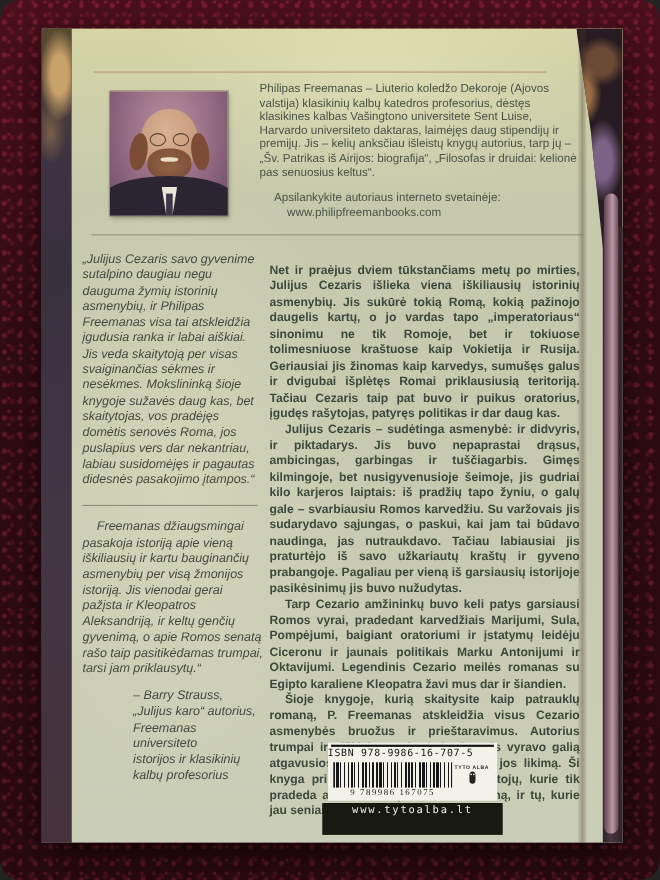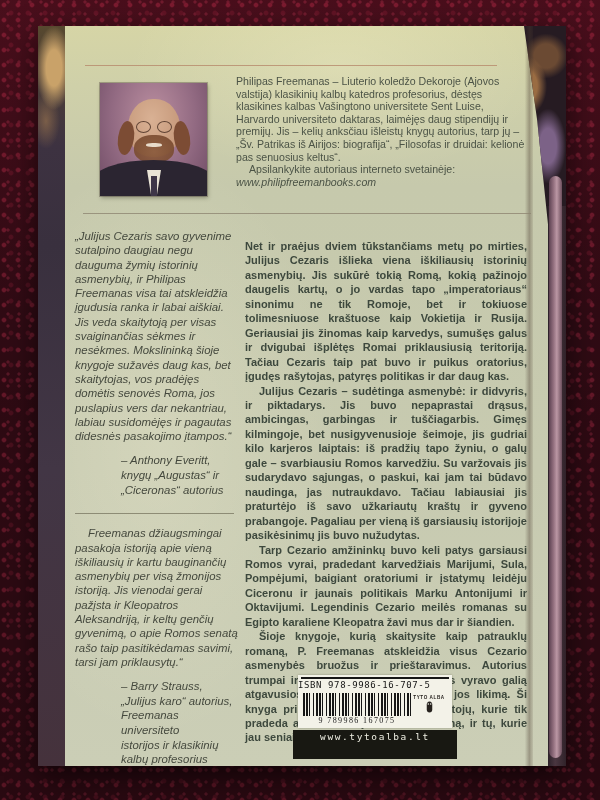--- a/index.html
+++ b/index.html
@@ -3,21 +3,21 @@
 <meta charset="utf-8">
 <style>
   html,body{margin:0;padding:0;background:#222;}
   .stage{position:relative;width:600px;height:800px;overflow:hidden;
          font-family:"Liberation Sans",sans-serif;
          background-color:#3a0d18;
          background-image:
            radial-gradient(circle 3px at 4px 5px, rgba(134,32,54,.85) 0 1.6px, transparent 3px),
            radial-gradient(circle 3px at 11px 13px, rgba(94,21,38,.9) 0 1.8px, transparent 3px),
            radial-gradient(circle 2px at 8px 2px, rgba(160,45,70,.5) 0 1.2px, transparent 2px);
-         background-size:14px 15px,17px 16px,11px 12px;}
+         background-size:14px 15px,17px 16px,11px 12px;border-radius:19px;}
   .stage::after{content:"";position:absolute;inset:0;
          background:linear-gradient(180deg, rgba(120,20,40,.25), rgba(0,0,0,.18) 40%, rgba(0,0,0,.3));pointer-events:none;}
 
   
   .book{position:absolute;left:38px;top:26px;width:528px;height:740px;
         background:linear-gradient(180deg,#d6d5a6 0,#cfd0a9 60px,#c6c9ac 160px,#c7cab0 60%,#cbceb6 100%);
         box-shadow:0 10px 28px rgba(0,0,0,.6);z-index:1;}
   .book::before{content:"";position:absolute;inset:0;
         background:
           radial-gradient(ellipse 260px 420px at 120px 420px, rgba(255,250,225,.22), transparent 70%),
@@ -65,22 +65,22 @@
         background:radial-gradient(ellipse at 50% 60%, #8a5a3c 0,#77492e 80%);opacity:.9;}
   .p-mouth{position:absolute;left:46px;top:60px;width:16px;height:4px;border-radius:40%;background:#e8dccb;}
   .p-glasses{position:absolute;left:36px;top:38px;width:36px;height:11px;}
   .p-glasses span{position:absolute;top:0;width:13px;height:10px;border:1.5px solid #5f4334;border-radius:50%;}
   .p-glasses span:first-child{left:0;}
   .p-glasses span:last-child{right:0;}
 
   
   .bio{position:absolute;left:198px;top:49px;width:292px;color:#4b5346;
        font-size:10.6px;line-height:12.6px;text-align:left;}
-  .bio .visit{text-indent:13px;margin-top:0;}
-  .bio .site{font-style:italic;}
+  .bio .visit{text-indent:13px;margin-top:11px;}
+  .bio .site{margin-left:25px;}
 
   .leftcol{position:absolute;left:37px;top:203px;width:165px;color:#45493e;
        font-style:italic;font-size:11.4px;line-height:14.3px;}
   .leftcol .attr{margin:10px 0 0 46px;line-height:14.6px;}
   .leftcol .sep{margin:16px 6px 12px 0;}
   .leftcol p{margin:0;}
   .leftcol .q2b{text-indent:13px;}
 
   .maincol{position:absolute;left:207px;top:213px;width:282px;color:#3d483d;
        font-size:11px;line-height:14.45px;text-align:justify;font-weight:bold;}
@@ -140,27 +140,22 @@
     </div>
 
     <div class="bio">
       <div>Philipas Freemanas – Liuterio koledžo Dekoroje (Ajovos valstija) klasikinių kalbų katedros profesorius, dėstęs klasikines kalbas Vašingtono universitete Sent Luise, Harvardo universiteto daktaras, laimėjęs daug stipendijų ir premijų. Jis – kelių anksčiau išleistų knygų autorius, tarp jų – „Šv. Patrikas iš Airijos: biografija“, „Filosofas ir druidai: kelionė pas senuosius keltus“.</div>
       <div class="visit">Apsilankykite autoriaus interneto svetainėje:</div>
       <div class="site">www.philipfreemanbooks.com</div>
     </div>
 
     <div class="leftcol">
       <p>„Julijus Cezaris savo gyvenime sutalpino daugiau negu dauguma žymių istorinių asmenybių, ir Philipas Freemanas visa tai atskleidžia įgudusia ranka ir labai aiškiai. Jis veda skaitytoją per visas svaiginančias sėkmes ir nesėkmes. Mokslininką šioje knygoje sužavės daug kas, bet skaitytojas, vos pradėjęs domėtis senovės Roma, jos puslapius vers dar nekantriau, labiau susidomėjęs ir pagautas didesnės pasakojimo įtampos.“</p>
-      <div class="attr">
-        <div>– Anthony Everitt,</div>
-        <div>knygų „Augustas“ ir</div>
-        <div>„Ciceronas“ autorius</div>
-      </div>
       <hr class="sep">
-      <p class="q2b">Freemanas džiaugsmingai pasakoja istoriją apie vieną iškiliausių ir kartu bauginančių asmenybių per visą žmonijos istoriją. Jis vienodai gerai pažįsta ir Kleopatros Aleksandriją, ir keltų genčių gyvenimą, o apie Romos senatą rašo taip pasitikėdamas savimi, tarsi jam priklausytų.“</p>
+      <p class="q2b">Freemanas džiaugsmingai pasakoja istoriją apie vieną iškiliausių ir kartu bauginančių asmenybių per visą žmonijos istoriją. Jis vienodai gerai pažįsta ir Kleopatros Aleksandriją, ir keltų genčių gyvenimą, o apie Romos senatą rašo taip pasitikėdamas trumpai, tarsi jam priklausytų.“</p>
       <div class="attr">
         <div>– Barry Strauss,</div>
         <div>„Julijus karo“ autorius,</div>
         <div>Freemanas universiteto</div>
         <div>istorijos ir klasikinių</div>
         <div>kalbų profesorius</div>
       </div>
 
     </div>
 

